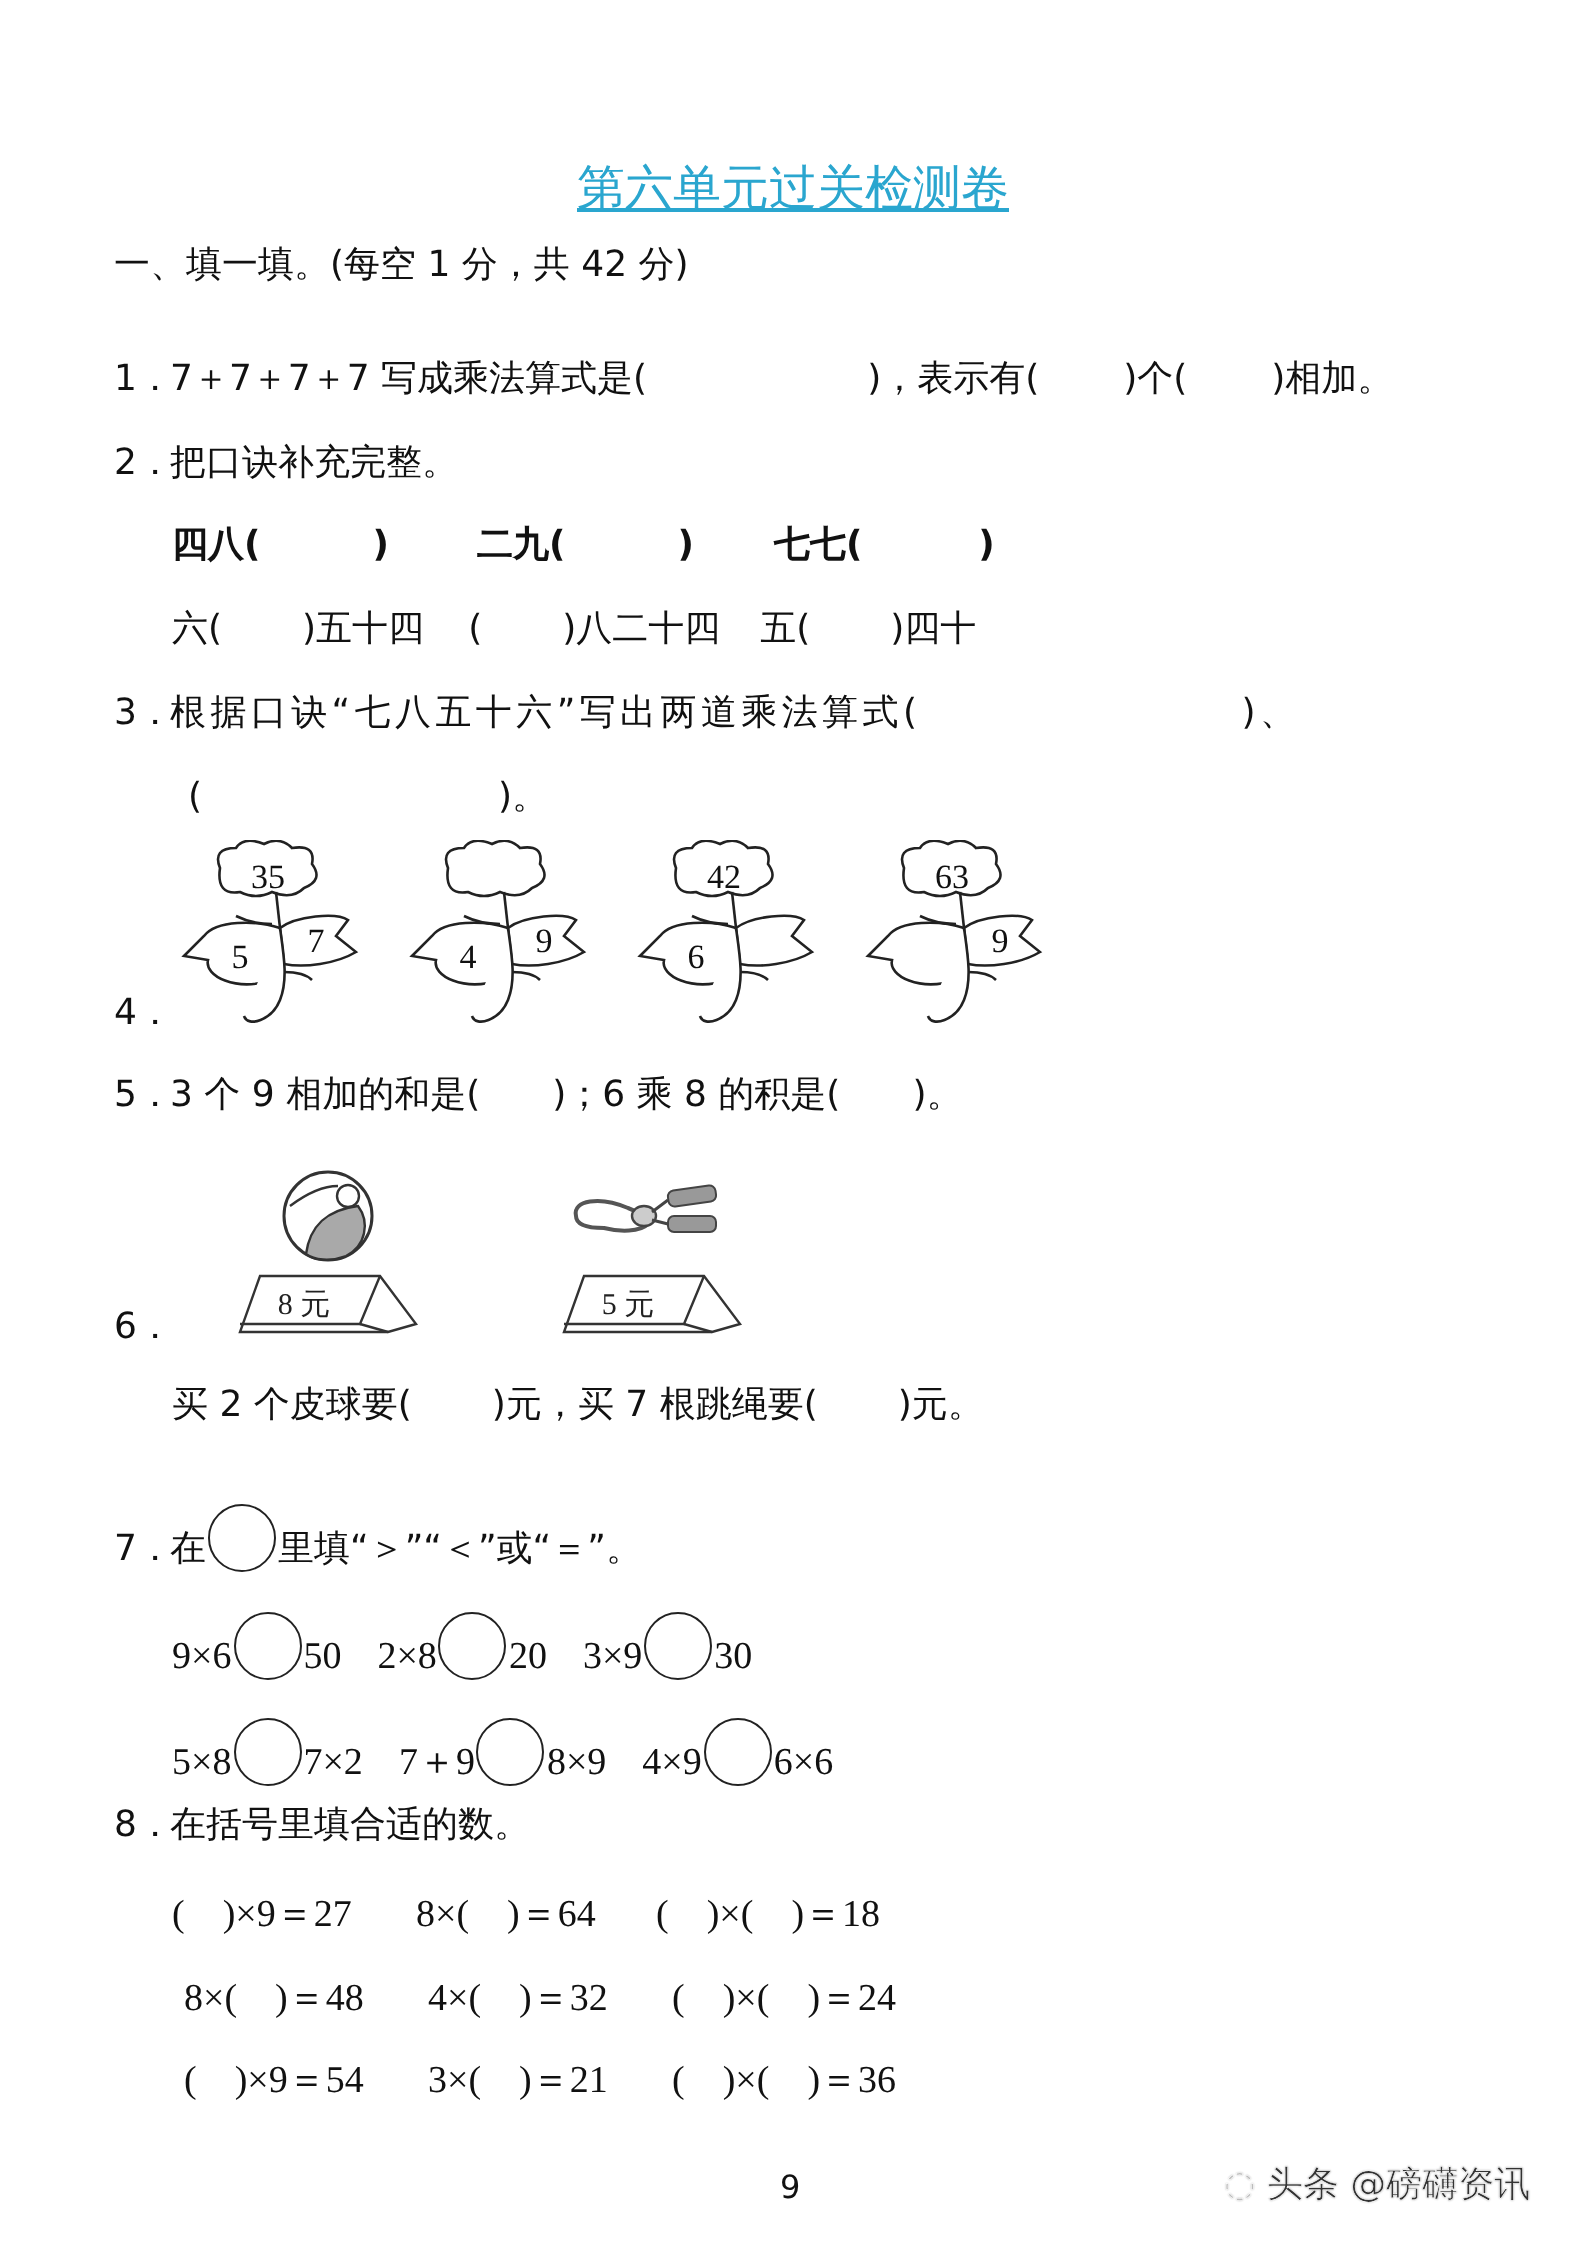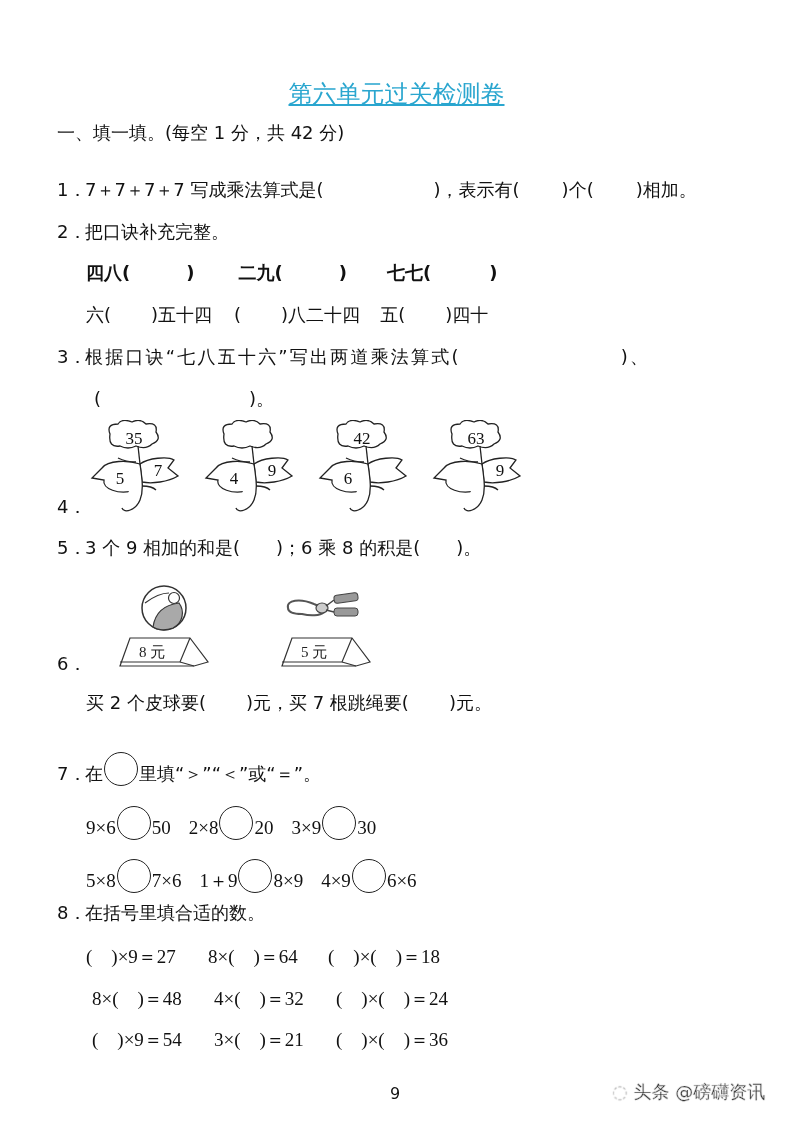--- a/index.html
+++ b/index.html
@@ -140,21 +140,21 @@
   <span>买 2 个皮球要(</span><span class="gap" style="width:40px"></span><span>)元，买 7 根跳绳要(</span><span class="gap" style="width:40px"></span><span>)元。</span>
 </div>
 
 <div class="abs t" style="left:57px;top:752px;">
   <span class="num">7．</span><span>在</span><span class="circle-inline"></span><span>里填“＞”“＜”或“＝”。</span>
 </div>
 <div class="abs serif" style="left:86px;top:806px;">
   <span>9×6</span><span class="circle-inline"></span><span>50</span><span class="gap" style="width:18px"></span><span>2×8</span><span class="circle-inline"></span><span>20</span><span class="gap" style="width:18px"></span><span>3×9</span><span class="circle-inline"></span><span>30</span>
 </div>
 <div class="abs serif" style="left:86px;top:859px;">
-  <span>5×8</span><span class="circle-inline"></span><span>7×6</span><span class="gap" style="width:18px"></span><span>1＋9</span><span class="circle-inline"></span><span>8×9</span><span class="gap" style="width:18px"></span><span>4×9</span><span class="circle-inline"></span><span>6×6</span>
+  <span>5×8</span><span class="circle-inline"></span><span>7×2</span><span class="gap" style="width:18px"></span><span>7＋9</span><span class="circle-inline"></span><span>8×9</span><span class="gap" style="width:18px"></span><span>4×9</span><span class="circle-inline"></span><span>6×6</span>
 </div>
 
 <div class="abs t" style="left:57px;top:902px;">
   <span class="num">8．</span><span>在括号里填合适的数。</span>
 </div>
 <div class="abs serif" style="left:86px;top:944px;">
   <span style="display:inline-block;width:122px">(　)×9＝27</span><span style="display:inline-block;width:120px">8×(　)＝64</span><span>(　)×(　)＝18</span>
 </div>
 <div class="abs serif" style="left:92px;top:986px;">
   <span style="display:inline-block;width:122px">8×(　)＝48</span><span style="display:inline-block;width:122px">4×(　)＝32</span><span>(　)×(　)＝24</span>

